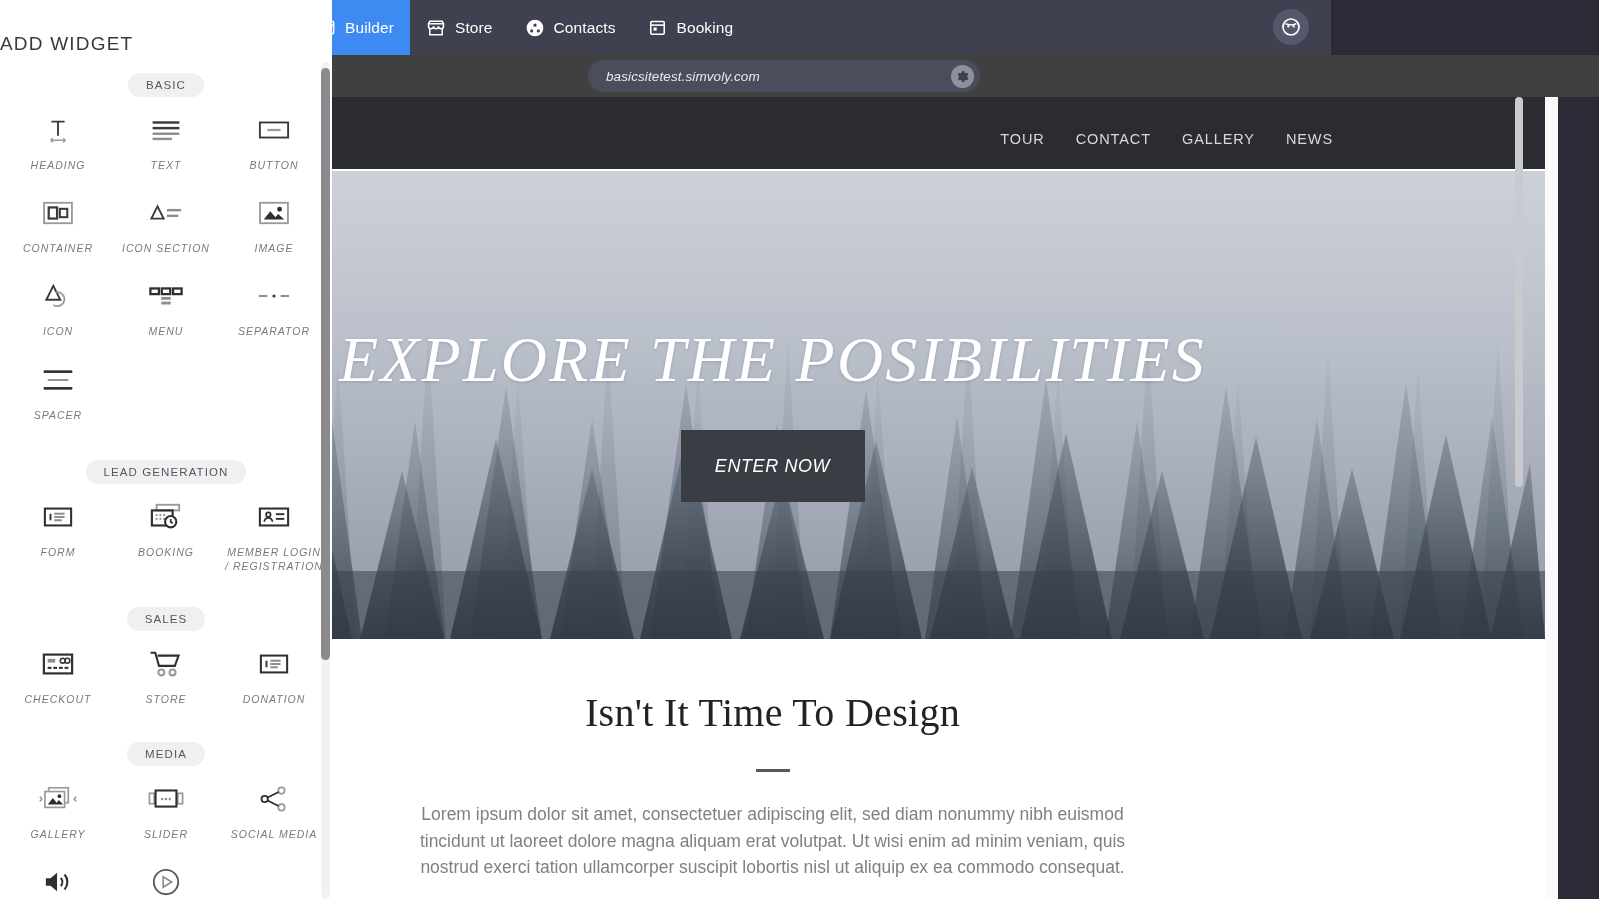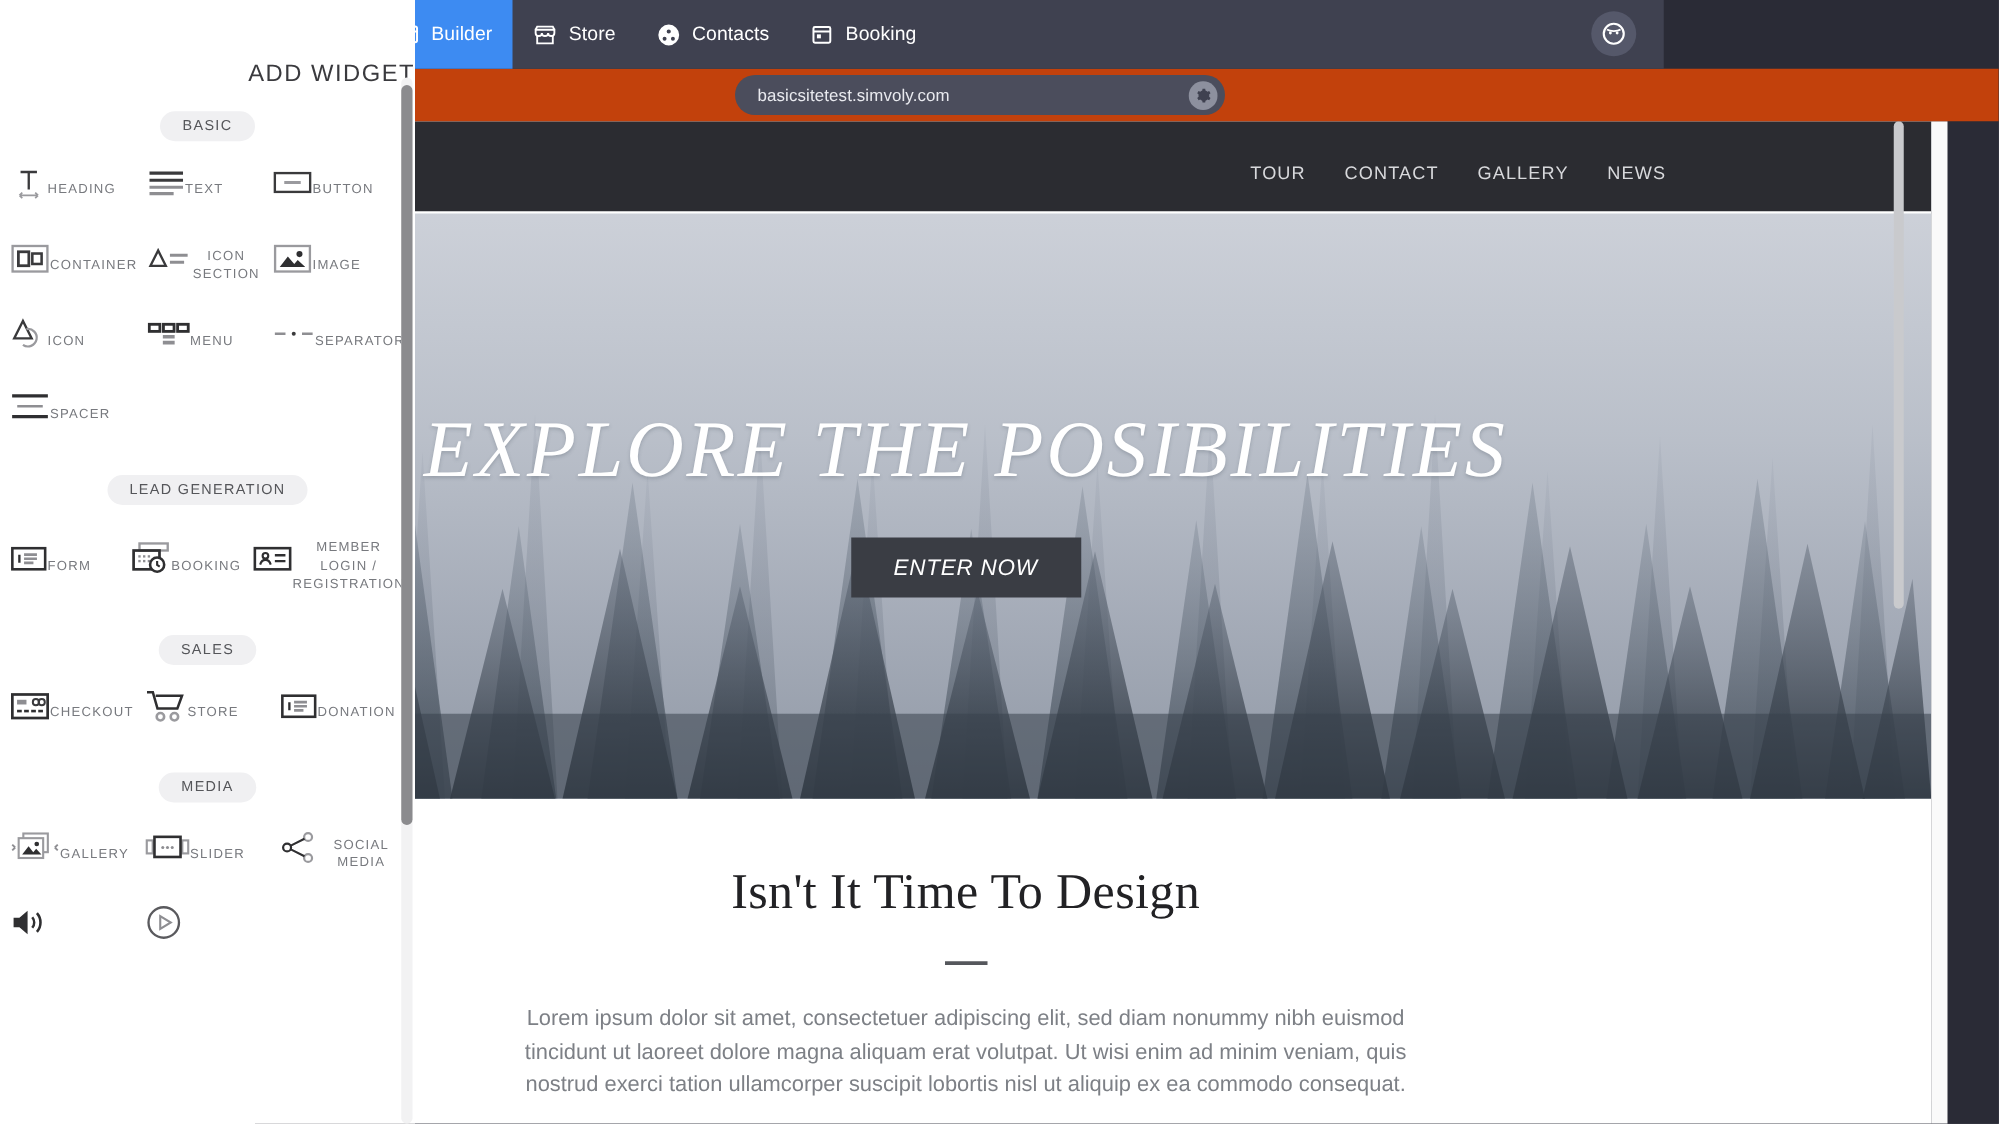--- a/index.html
+++ b/index.html
@@ -33,21 +33,21 @@
     position: absolute; right: 22px; top: 9px;
     width: 36px; height: 36px; border-radius: 50%;
     background: #55586a;
     display: flex; align-items: center; justify-content: center;
     cursor: pointer;
   }
 
   
   .urlbar-wrap {
     position: absolute; left: 0; top: 55px; width: 1599px; height: 42px;
-    background: #c2410c; z-index: 25;
+    background: #404040; z-index: 25; font-style: italic;
   }
   .urlbar {
     position: absolute; left: 588px; top: 5px; width: 392px; height: 32px;
     background: #4b4d5c; border-radius: 16px;
     display: flex; align-items: center; padding: 0 6px 0 18px;
   }
   .url-text { flex: 1; color: #e9eaef; font-size: 13.5px; letter-spacing: .1px; }
   .url-gear {
     width: 23px; height: 23px; border-radius: 50%;
     background: #8d909e; display: flex; align-items: center; justify-content: center;
@@ -94,21 +94,21 @@
   .hero-trees { position: absolute; left: 0; bottom: 0; width: 100%; height: 100%; }
   .hero-title {
     position: absolute; left: 0; right: 0; top: 152px;
     text-align: center;
     font-family: "Liberation Serif", serif;
     color: #ffffff; font-size: 64px; letter-spacing: 2.2px;
     text-shadow: 0 1px 3px rgba(60,70,85,.25);
   }
   .hero-btn {
     position: absolute; left: 50%; top: 259px; transform: translateX(-50%);
-    width: 184px; height: 48px;
+    width: 184px; height: 72px;
     background: #3a3d44;
     display: flex; align-items: center; justify-content: center;
     color: #ffffff; font-size: 18px; letter-spacing: .6px; cursor: pointer;
   }
 
   
   .section { padding-top: 50px; text-align: center; background: #ffffff; }
   .section-title {
     font-family: "Liberation Serif", serif;
     font-size: 40px; color: #222225; letter-spacing: .3px;
@@ -136,36 +136,36 @@
     position: absolute; left: 1545px; top: 97px; width: 13px; height: 802px;
     background: #fafafa; z-index: 11;
   }
 
   
   .panel {
     position: absolute; left: 0; top: 0; width: 332px; height: 899px;
     background: #ffffff; z-index: 40; overflow: hidden;
   }
   .panel-title {
-    text-align: right; color: #3a3a3e;
-    font-size: 19px; letter-spacing: 1.2px; padding-top: 49px;
+    text-align: left; color: #3a3a3e;
+    font-size: 19px; letter-spacing: 1.2px; padding-top: 33px;
   }
   .group-pill {
     margin: 0 auto; display: table;
     background: #f0f0f2; border-radius: 14px;
     padding: 6px 18px; color: #55565a;
     font-size: 11.5px; letter-spacing: 1.1px;
   }
   .grid {
     display: grid; grid-template-columns: repeat(3, 1fr);
     padding: 0 4px;
   }
   .widget {
-    display: flex; flex-direction: row; align-items: center;
-    padding: 16px 4px 8px; cursor: pointer;
+    display: flex; flex-direction: column; align-items: center;
+    padding: 16px 4px 8px; cursor: pointer; font-style: italic;
   }
   .widget-icon {
     height: 34px; display: flex; align-items: center; justify-content: center;
   }
   .widget-icon svg { display: block; }
   .widget-label {
     margin-top: 11px; color: #77797e;
     font-size: 10.5px; letter-spacing: 1px; text-align: center; line-height: 1.35;
   }
   .pill-gap-a { margin-top: 18px; text-align: center; }

